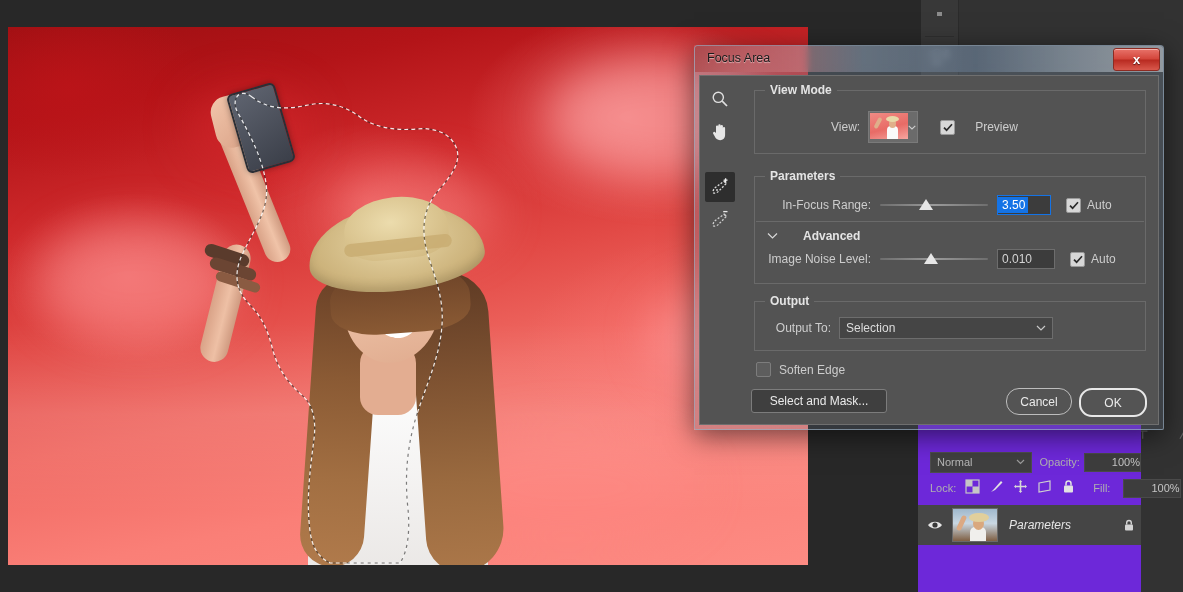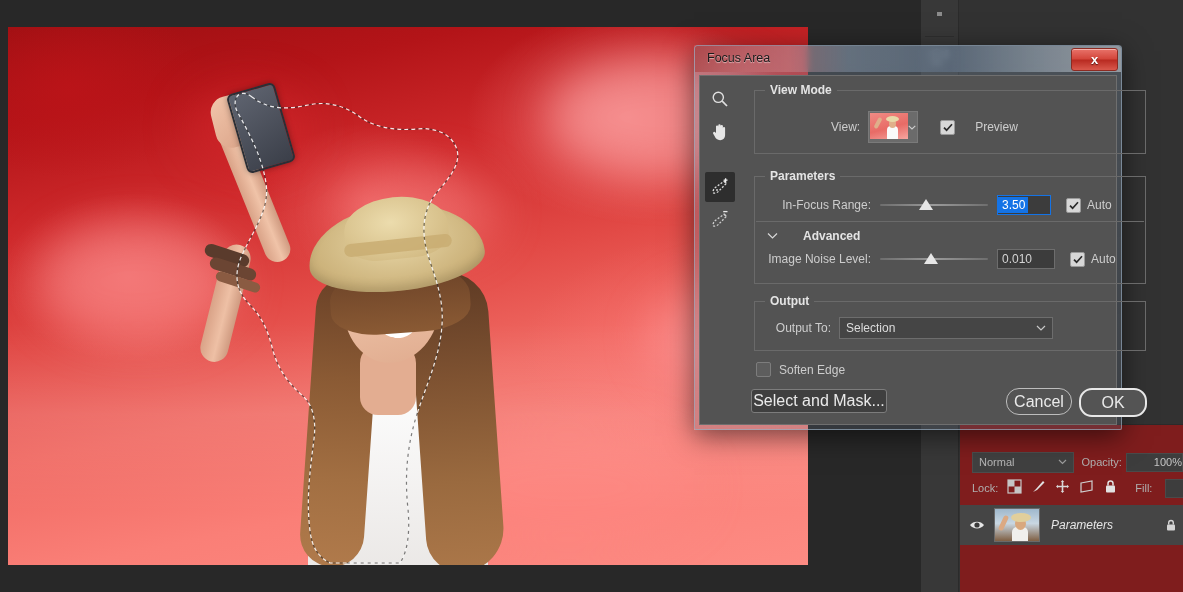--- a/index.html
+++ b/index.html
@@ -106,21 +106,21 @@
   .ants svg{display:block;}
 
   
   #right-rail{position:absolute;left:921px;top:0;width:262px;height:592px;background:#323232;}
   .rail-col{position:absolute;left:0;top:0;width:37px;height:592px;background:#383838;
             border-right:1px solid #2b2b2b;}
   .rail-btn{width:37px;height:34px;display:flex;align-items:center;justify-content:center;}
   .rail-sep{height:1px;background:#2e2e2e;margin:2px 4px;}
 
   
-  #layers{position:absolute;left:960px;top:424px;width:223px;height:168px;background:#7f1d1d;
+  #layers{position:absolute;left:918px;top:424px;width:223px;height:168px;background:#6d28d9;
           border-top:1px solid #2b2b2b;}
   #layers .blendrow{position:absolute;left:12px;top:26px;width:211px;height:22px;display:flex;align-items:center;}
   .blend-sel{width:140px;height:19px;background:#404040;border:1px solid #4d4d4d;
           color:#b6b6b6;font-size:11px;display:flex;align-items:center;padding:0 6px;
           justify-content:space-between;}
   .opacity-lbl{color:#b0b0b0;font-size:11px;margin-left:8px;white-space:nowrap;}
   .opacity-val{width:34px;height:17px;background:#3d3d3d;border:1px solid #4a4a4a;color:#c4c4c4;
           font-size:11px;display:flex;align-items:center;justify-content:center;margin-left:4px;padding-left:27px;}
   #layers .lockrow{position:absolute;left:12px;top:52px;width:211px;height:22px;display:flex;align-items:center;gap:9px;}
   .lock-lbl{color:#b0b0b0;font-size:11px;}
@@ -134,21 +134,21 @@
   .lthumb .mini-body{position:absolute;left:17px;top:18px;width:16px;height:14px;background:#f0efec;border-radius:5px 5px 0 0;}
   .lthumb .mini-arm{position:absolute;left:6px;top:6px;width:5px;height:16px;background:#dba983;transform:rotate(25deg);border-radius:3px;}
   .lname{margin-left:11px;color:#e6e6e6;font-size:12px;font-style:italic;}
   .llock{position:absolute;right:6px;top:13px;}
 
   
   .frag{position:absolute;left:968px;top:426px;width:215px;height:18px;opacity:.45;
         display:flex;align-items:center;gap:28px;padding-left:8px;}
 
   
-  #dlg{position:absolute;left:694px;top:45px;width:428px;height:385px;
+  #dlg{position:absolute;left:694px;top:45px;width:470px;height:385px;
        box-shadow:0 6px 26px rgba(0,0,0,.55);}
   .dlg-frame{position:absolute;inset:0;border:1px solid rgba(150,170,190,.65);
        border-radius:4px 4px 2px 2px;
        background:linear-gradient(180deg,rgba(120,140,160,.35),rgba(90,105,125,.25));}
   .dlg-title{position:absolute;left:1px;top:1px;right:1px;height:26px;border-radius:3px 3px 0 0;
        background:
          linear-gradient(90deg, rgba(170,60,60,.58) 0%, rgba(196,108,112,.50) 12%,
                          rgba(205,140,145,.45) 22%, rgba(120,135,152,.62) 36%,
                          rgba(96,112,131,.70) 60%, rgba(150,163,176,.62) 80%,
                          rgba(196,203,210,.60) 100%);
@@ -205,21 +205,21 @@
        display:inline-block;line-height:16px;text-align:center;}
 
   .adv-head{display:flex;align-items:center;gap:6px;}
   .adv-head .ttl{color:#e4e4e4;font-size:12px;font-weight:bold;}
   .hr{position:absolute;height:1px;background:#6a6a6a;}
 
   .selbox{width:200px;height:20px;background:#454545;border:1px solid #6d6d6d;
        color:#dcdcdc;font-size:12px;display:flex;align-items:center;justify-content:space-between;
        padding:0 6px;}
 
-  .btn{height:25px;border-radius:13px;border:1px solid #bdbdbd;color:#eaeaea;font-size:16px;
+  .btn{height:25px;border-radius:13px;border:1px solid #bdbdbd;color:#eaeaea;font-size:12px;
        display:flex;align-items:center;justify-content:center;background:#545454;}
   .btn.rect{border-radius:3px;border:1px solid #7c7c7c;background:#3f3f3f;height:22px;}
   .btn.primary{border:2px solid #e8e8e8;}
 </style>
 </head>
 <body>
 
 <div id="app">
 
   <div id="doc-area">

